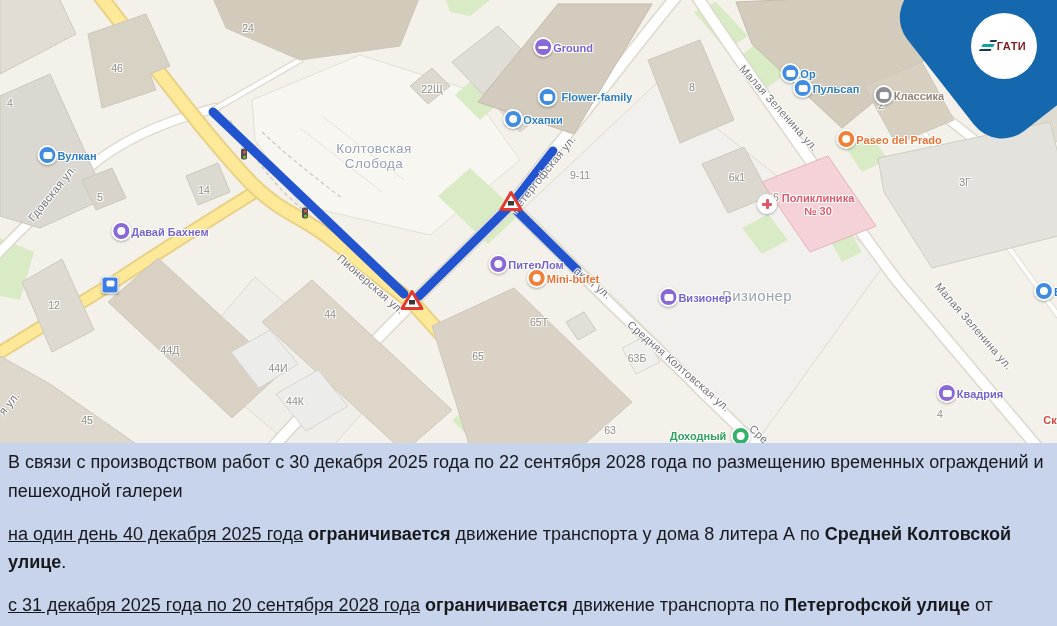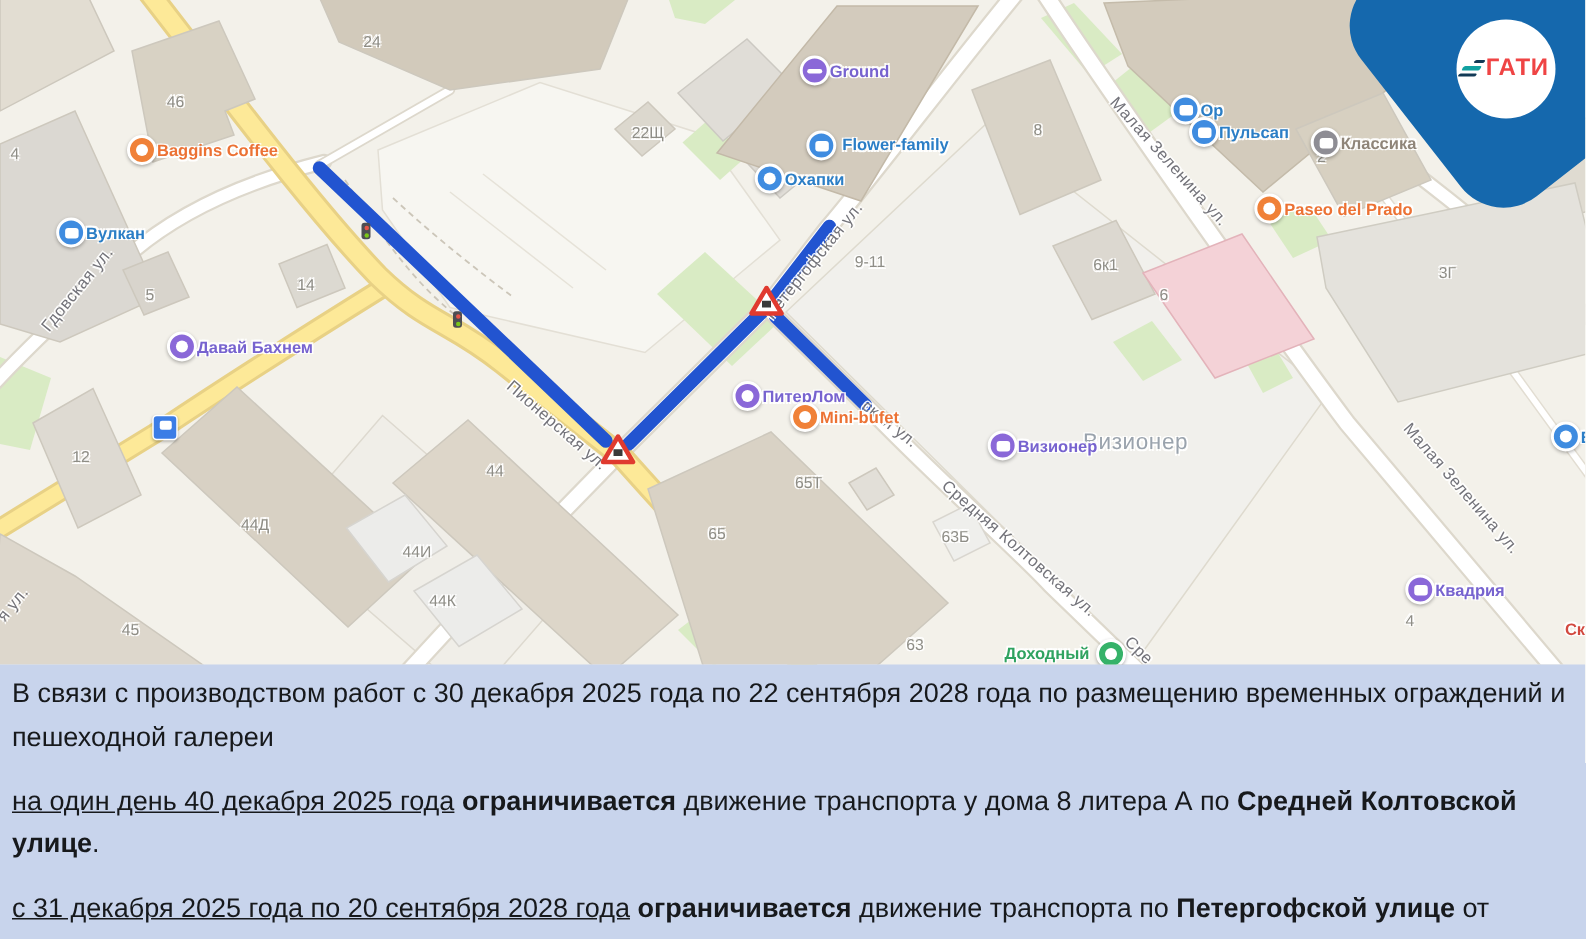--- a/index.html
+++ b/index.html
@@ -46,21 +46,21 @@
   
   .corner-badge{position:absolute;width:195px;height:180px;right:-58px;top:-68px;background:#1568ad;
       border-radius:36px;transform:rotate(-38deg);z-index:20;}
   .badge-circle{position:absolute;left:971px;top:13px;width:66px;height:66px;border-radius:50%;background:#fff;
       z-index:21;display:flex;align-items:center;justify-content:center;}
   .stripes{display:flex;flex-direction:column;gap:2px;margin-right:3px;transform:skewX(-32deg);}
   .stripes i{display:block;height:2.4px;border-radius:1px;}
   .stripes i.s1{width:7px;background:#123a56;align-self:flex-end;}
   .stripes i.s2{width:12px;background:#11a1a1;}
   .stripes i.s3{width:12px;background:#123a56;}
-  .logo-text{font-size:16px;font-weight:800;color:#ef4444;letter-spacing:.5px;}
+  .logo-text{font-size:11px;font-weight:800;color:#7f1d1d;letter-spacing:.5px;}
   
   #notice{position:relative;width:1057px;height:183px;background:#c8d4ec;box-sizing:border-box;
       padding:5px 8px 0 8px;color:#17191c;font-size:18px;line-height:1.6;}
   #notice p{margin:0 0 14px 0;}
   .seg-u{text-decoration:underline;}
   .seg-b{font-weight:bold;}
 </style>
 </head>
 <body>
 
@@ -168,20 +168,21 @@
           <rect x="9" y="10.5" width="6" height="4.5" fill="#3a3a3a"></rect>
         </svg>
     </div>
 
     <div class="busstop" style="left:110px;top:285px;">
         <i></i>
       </div>
     <div class="tlight" style="left:244px;top:154px;"></div>
     <div class="tlight" style="left:305px;top:213px;"></div>
 
+    <div class="maplbl area" style="left:374px;top:156px;width:120px;white-space:normal;">Колтовская Слобода</div>
     <div class="maplbl area big" style="left:757px;top:295px;">Визионер</div>
 
     <div class="maplbl street" style="left:52px;top:193px;transform:translate(-50%,-50%) rotate(-51deg);">Гдовская ул.</div>
     <div class="maplbl street" style="left:371px;top:284px;transform:translate(-50%,-50%) rotate(41deg);">Пионерская ул.</div>
     <div class="maplbl street" style="left:543px;top:174px;transform:translate(-50%,-50%) rotate(-51deg);">Петергофская ул.</div>
     <div class="maplbl street" style="left:679px;top:366px;transform:translate(-50%,-50%) rotate(41deg);">Средняя Колтовская ул.</div>
     <div class="maplbl street" style="left:779px;top:108px;transform:translate(-50%,-50%) rotate(48deg);">Малая Зеленина ул.</div>
     <div class="maplbl street" style="left:974px;top:326px;transform:translate(-50%,-50%) rotate(49deg);">Малая Зеленина ул.</div>
     <div class="maplbl street" style="left:979px;top:104px;transform:translate(-50%,-50%) rotate(42deg);">Глу</div>
     <div class="maplbl street" style="left:593px;top:283px;transform:translate(-50%,-50%) rotate(38deg);">ская ул.</div>
@@ -206,26 +207,20 @@
     <div class="maplbl bnum" style="left:737px;top:177px;">6к1</div>
     <div class="maplbl bnum" style="left:776px;top:197px;">6</div>
     <div class="maplbl bnum" style="left:1025px;top:118px;">3</div>
     <div class="maplbl bnum" style="left:965px;top:182px;">3Г</div>
     <div class="maplbl bnum" style="left:637px;top:358px;">63Б</div>
     <div class="maplbl bnum" style="left:539px;top:322px;">65Т</div>
     <div class="maplbl bnum" style="left:478px;top:356px;">65</div>
     <div class="maplbl bnum" style="left:610px;top:430px;">63</div>
     <div class="maplbl bnum" style="left:940px;top:414px;">4</div>
 
-    <div class="poi" style="left:135px;top:90px;">
-      <span class="dot ic-orange">
-          <span class="glyph"></span>
-        </span>
-      <span class="plbl lbl-orange">Baggins Coffee</span>
-    </div>
     <div class="poi" style="left:67px;top:145px;">
       <span class="dot ic-blue">
           <span class="glyph sq"></span>
         </span>
       <span class="plbl lbl-blue">Вулкан</span>
     </div>
     <div class="poi" style="left:160px;top:221px;">
       <span class="dot ic-purple">
           <span class="glyph"></span>
         </span>
@@ -277,20 +272,26 @@
       <span class="dot ic-gray">
           <span class="glyph sq"></span>
         </span>
       <span class="plbl lbl-gray">Классика</span>
     </div>
     <div class="poi" style="left:889px;top:129px;">
       <span class="dot ic-orange">
           <span class="glyph"></span>
         </span>
       <span class="plbl lbl-orange">Paseo del Prado</span>
+    </div>
+    <div class="poi" style="left:808px;top:191px;">
+      <span class="dot ic-white">
+          <span class="glyph cross"></span>
+        </span>
+      <span class="plbl lbl-rose wrap">Поликлиника № 30</span>
     </div>
     <div class="poi" style="left:695px;top:287px;">
       <span class="dot ic-purple">
           <span class="glyph sq"></span>
         </span>
       <span class="plbl lbl-purple">Визионер</span>
     </div>
     <div class="poi rowrev" style="left:690px;top:426px;">
       <span class="dot ic-green">
           <span class="glyph"></span>

